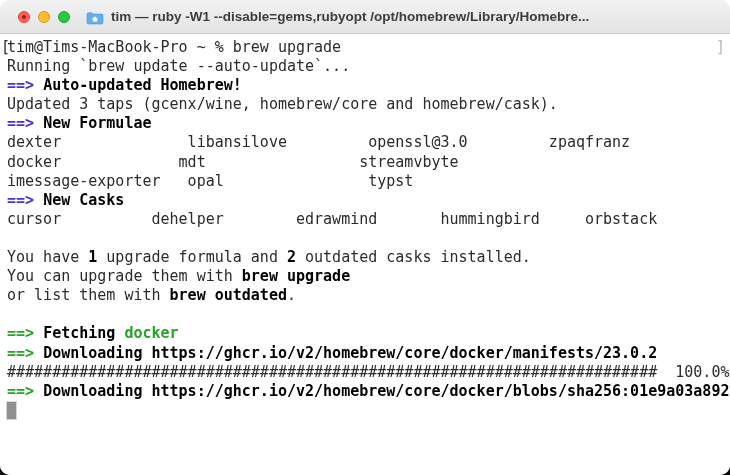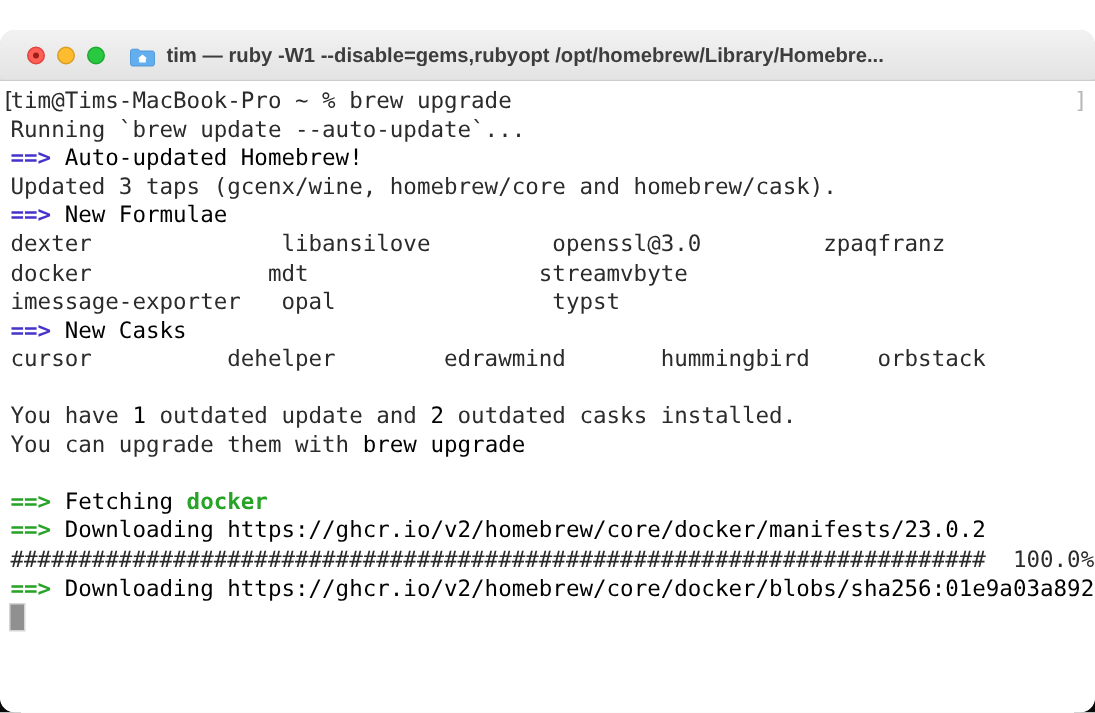--- a/index.html
+++ b/index.html
@@ -8,21 +8,20 @@
     background:#ffffff;font-family:"DejaVu Sans Mono",monospace;
   }
   
   .corner-backdrop{position:absolute;bottom:0;width:14px;height:14px;background:#0a0a0a;z-index:0;}
   #corner-bl{left:0;} #corner-br{right:0;}
 
   .window{
     position:absolute;inset:0;z-index:1;background:#ffffff;
     border-radius:10px;overflow:hidden;
     box-shadow:0 0 0 1px rgba(0,0,0,0.12) inset;
-    margin-top:20px;
   }
 
   
   .titlebar{
     height:34px;display:flex;align-items:center;
     background:linear-gradient(#f2f2f2,#e3e3e3);
     border-bottom:1px solid #cdcdcd;
     padding:0 10px 0 18px;box-sizing:border-box;
   }
   .traffic{display:flex;gap:8px;align-items:center;flex:0 0 auto;}
@@ -45,21 +44,21 @@
   
   .term{
     position:absolute;top:34px;left:0;right:0;bottom:0;
     padding:4px 0 0 7px;background:#ffffff;
   }
   .term-line{
     position:relative;height:19.1px;line-height:19.1px;
     white-space:pre;font-size:15px;letter-spacing:0;
   }
   .sp {color:var(--text,#2b2b2b);text-align:right;}
-  .sb {color:var(--text-bold,#000000);font-weight:normal;}
+  .sb {color:var(--text-bold,#000000);font-weight:bold;}
   .sa {color:var(--arrow-blue,#4433cc);font-weight:bold;}
   .sg {color:var(--arrow-green,#27a327);font-weight:bold;}
   .sml{position:absolute;left:-6px;color:var(--text,#2b2b2b);}
   .smr{position:absolute;right:5px;color:var(--mark-gray,#b8b8b8);}
   .scur{
     display:inline-block;width:9px;height:17px;vertical-align:middle;
     background:var(--cursor-gray,#909090);box-shadow:0 0 0 1px #d6d6d6;
   }
 </style>
 </head>
@@ -92,22 +91,23 @@
       <div class="term-line"><span class="sp">Running `brew update --auto-update`...</span></div>
       <div class="term-line"><span class="sa">==&gt; </span><span class="sb">Auto-updated Homebrew!</span></div>
       <div class="term-line"><span class="sp">Updated 3 taps (gcenx/wine, homebrew/core and homebrew/cask).</span></div>
       <div class="term-line"><span class="sa">==&gt; </span><span class="sb">New Formulae</span></div>
       <div class="term-line"><span class="sp">dexter              libansilove         openssl@3.0         zpaqfranz</span></div>
       <div class="term-line"><span class="sp">docker             mdt                 streamvbyte</span></div>
       <div class="term-line"><span class="sp">imessage-exporter   opal                typst</span></div>
       <div class="term-line"><span class="sa">==&gt; </span><span class="sb">New Casks</span></div>
       <div class="term-line"><span class="sp">cursor          dehelper        edrawmind       hummingbird     orbstack</span></div>
       <div class="term-line"></div>
-      <div class="term-line"><span class="sp">You have </span><span class="sb">1</span><span class="sp"> outdated update and </span><span class="sb">2</span><span class="sp"> outdated casks installed.</span></div>
+      <div class="term-line"><span class="sp">You have </span><span class="sb">1</span><span class="sp"> upgrade formula and </span><span class="sb">2</span><span class="sp"> outdated casks installed.</span></div>
       <div class="term-line"><span class="sp">You can upgrade them with </span><span class="sb">brew upgrade</span></div>
+      <div class="term-line"><span class="sp">or list them with </span><span class="sb">brew outdated</span><span class="sp">.</span></div>
       <div class="term-line"></div>
       <div class="term-line"><span class="sg">==&gt; </span><span class="sb">Fetching </span><span class="sg">docker</span></div>
       <div class="term-line"><span class="sg">==&gt; </span><span class="sb">Downloading https://ghcr.io/v2/homebrew/core/docker/manifests/23.0.2</span></div>
       <div class="term-line"><span class="sp">########################################################################  100.0%</span></div>
       <div class="term-line"><span class="sg">==&gt; </span><span class="sb">Downloading https://ghcr.io/v2/homebrew/core/docker/blobs/sha256:01e9a03a892</span></div>
       <div class="term-line"><span class="scur"></span></div>
     </div>
 
 </div>
 

